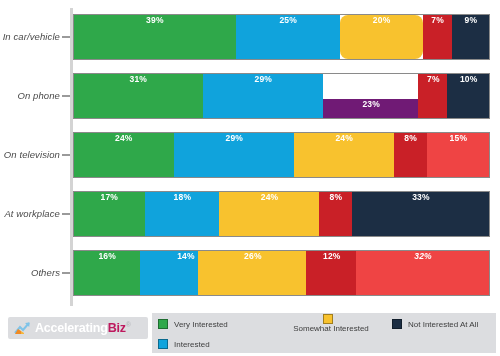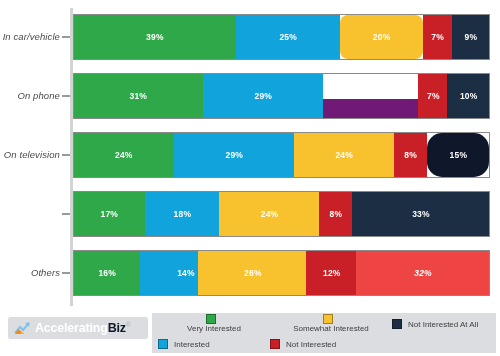--- a/index.html
+++ b/index.html
@@ -93,21 +93,21 @@
     width: 417px;
     display: flex;
     box-sizing: border-box;
     border: 1px solid #8a8a8a;
     overflow: hidden;
   }
 
   .seg {
     height: 100%;
     display: flex;
-    align-items: center;
+    align-items: flex-start;
     justify-content: center;
     box-sizing: border-box;
     overflow: hidden;
   }
   .seg + .seg { border-left: 1px solid rgba(255,255,255,0.0); }
 
   .seg-label {
     font-size: 8.5px;
     font-weight: bold;
     color: #ffffff;
@@ -143,21 +143,21 @@
     margin-right: 4px;
     flex: 0 0 auto;
   }
   .brand-text {
     font-size: 12.5px;
     font-weight: bold;
     letter-spacing: -0.2px;
     white-space: nowrap;
   }
   .brand-a { color: #ffffff; }
-  .brand-b { color: #0f172a; }
+  .brand-b { color: #be185d; }
   .brand-tm { font-size: 7px; vertical-align: super; color: #b6b8bd; }
 
   .legend {
     position: absolute;
     left: 152px;
     top: 1px;
     width: 344px;
     height: 40px;
     background: #dcdde0;
     display: grid;
@@ -176,21 +176,21 @@
   }
   .swatch {
     width: 10px;
     height: 10px;
     margin-right: 6px;
     flex: 0 0 auto;
     border: 1px solid rgba(0,0,0,0.35);
     box-sizing: border-box;
   }
   
-  .lg-0 { grid-column: 1; grid-row: 1; flex-direction: column; }
+  .lg-0 { grid-column: 1; grid-row: 1; }
   .lg-1 { grid-column: 1; grid-row: 2; }
   .lg-2 { grid-column: 2; grid-row: 1; flex-direction: column; }
   .lg-3 { grid-column: 2; grid-row: 2; }
   .lg-4 { grid-column: 3; grid-row: 1; }
 </style>
 </head>
 <body>
 
 <div id="chart-root">
 
@@ -251,26 +251,27 @@
             </div>
             <div class="seg" style="background: rgb(16, 163, 220); width: 29%;">
               <span class="seg-label">29%</span>
             </div>
             <div class="seg" style="background: rgb(248, 194, 46); width: 24%;">
               <span class="seg-label">24%</span>
             </div>
             <div class="seg" style="background: rgb(201, 32, 39); width: 8%;">
               <span class="seg-label">8%</span>
             </div>
-            <div class="seg" style="background: #0f172a; width: 15%; border-radius: 15px;">
+            <div class="seg" style="background: #ef4444; width: 15%;">
               <span class="seg-label">15%</span>
             </div>
           </div>
         </div>
         <div class="row row-3">
+          <div class="cat-label">At workplace</div>
           <div class="tick"></div>
           <div class="bar">
             <div class="seg" style="background: rgb(47, 168, 74); width: 17%;">
               <span class="seg-label">17%</span>
             </div>
             <div class="seg" style="background: rgb(16, 163, 220); width: 18%;">
               <span class="seg-label">18%</span>
             </div>
             <div class="seg" style="background: rgb(248, 194, 46); width: 24%;">
               <span class="seg-label">24%</span>
@@ -329,24 +330,20 @@
           <span>Very Interested</span>
         </div>
         <div class="legend-item lg-1">
           <span class="swatch" style="background: rgb(16, 163, 220);"></span>
           <span>Interested</span>
         </div>
         <div class="legend-item lg-2">
           <span class="swatch" style="background: rgb(248, 194, 46);"></span>
           <span>Somewhat Interested</span>
         </div>
-        <div class="legend-item lg-3">
-          <span class="swatch" style="background: rgb(201, 32, 39);"></span>
-          <span>Not Interested</span>
-        </div>
         <div class="legend-item lg-4">
           <span class="swatch" style="background: rgb(28, 46, 68);"></span>
           <span>Not Interested At All</span>
         </div>
       </div>
 
   </div>
 
 </div>
 

